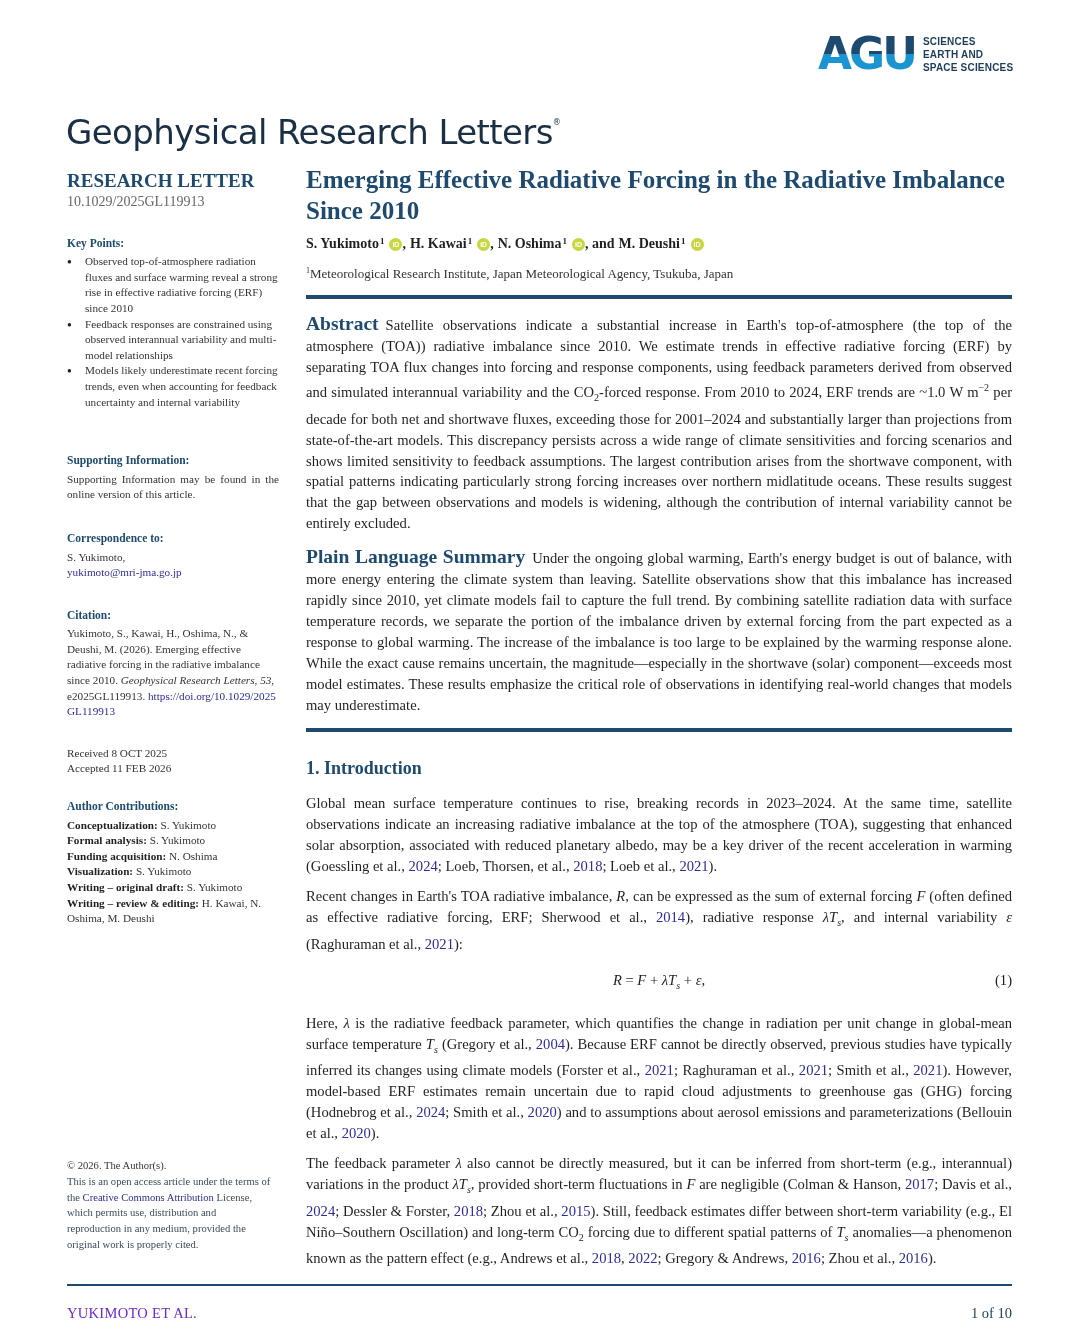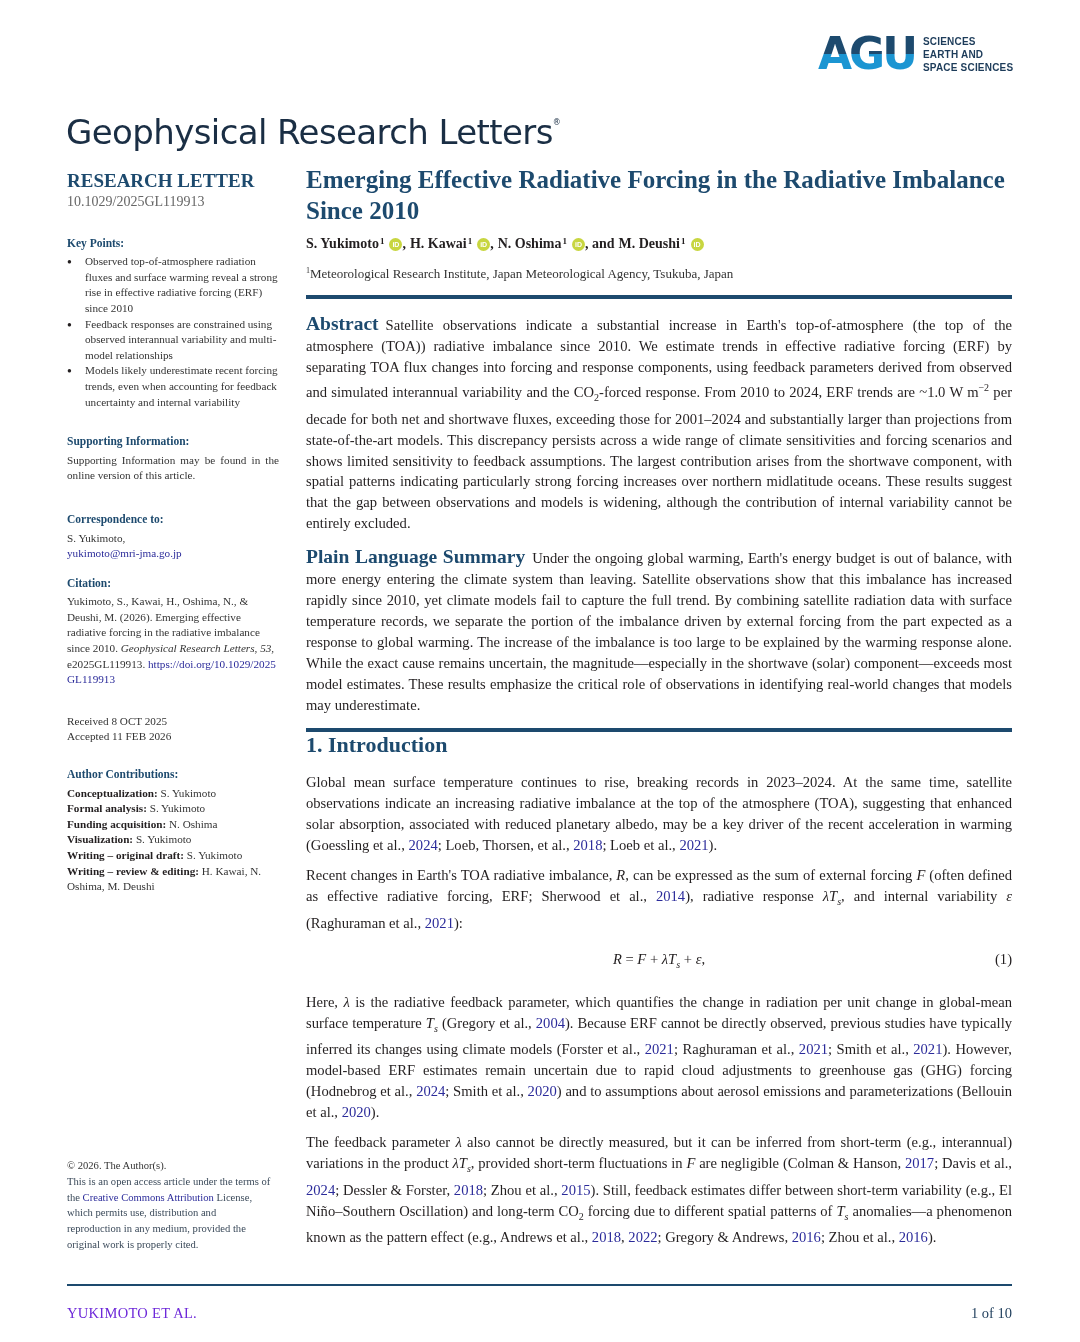--- a/index.html
+++ b/index.html
@@ -18,23 +18,23 @@
 
   
   #left-col { position: absolute; left: 67px; top: 170px; width: 212px; font-size: 11.2px; line-height: 15.6px; }
   #article-type { font-size: 19px; font-weight: bold; color: #1d4a6e; line-height: 22px; }
   #doi { font-size: 14px; color: #666; margin-top: 2px; }
   .side-head { font-weight: bold; color: #1d4a6e; font-size: 11.5px; margin-bottom: 3px; }
   #key-points { margin-top: 26px; }
   #key-points ul { margin: 0; padding: 0; list-style: none; }
   #key-points li { position: relative; padding-left: 18px; color: #333; }
   #key-points li::before { content: "\25CF"; position: absolute; left: 0; top: 0; font-size: 8px; color: #231f20; }
-  #supporting { margin-top: 24px; text-align: justify; color: #333; }
+  #supporting { margin-top: 43px; text-align: justify; color: #333; }
   #correspondence { margin-top: 28px; color: #333; }
-  #citation { margin-top: 14px; color: #333; }
+  #citation { margin-top: 27px; color: #333; }
   #dates { margin-top: 26px; color: #333; }
   #contribs { margin-top: 22px; color: #333; }
   #contribs b { color: #231f20; text-align: right; }
   #license { position: absolute; left: 67px; top: 1158px; width: 205px; font-size: 10.6px; line-height: 15.8px; color: #3b4a5a; }
 
   
   #main-col { position: absolute; left: 306px; top: 164px; width: 706px; }
   #article-title { font-size: 25px; font-weight: bold; color: #1d4a6e; line-height: 31px; }
   #authors { margin-top: 10px; font-size: 14px; font-weight: bold; display: flex; align-items: center; flex-wrap: wrap; }
   .author { display: inline-flex; align-items: center; }
@@ -44,21 +44,21 @@
   #affiliation { margin-top: 14px; font-size: 13px; color: #333; }
   #affiliation sup { font-size: 8px; }
   .rule { height: 4px; background: #1d4a6e; width: 706px; }
   #rule-top { margin-top: 13px; }
 
   .para { font-size: 14.6px; line-height: 20.9px; text-align: justify; color: #231f20; }
   .section-lead { font-size: 19.5px; font-weight: bold; color: #1d4a6e; margin-right: 7px; }
   #abstract { margin-top: 15px; }
   #pls { margin-top: 13px; }
   #rule-mid { margin-top: 13px; }
-  #intro-head { font-size: 22px; font-weight: bold; color: #1d4a6e; }
+  #intro-head { margin-top: 26px; font-size: 18px; font-weight: bold; color: #1d4a6e; }
   #intro-p1 { margin-top: 14px; }
   #intro-p2 { margin-top: 9px; }
   #equation { display: flex; justify-content: center; position: relative; margin-top: 17px; height: 22px; font-size: 14.6px; }
   #equation .eq-num { position: absolute; right: 0; top: 0; }
   #intro-p3 { margin-top: 19px; }
   #intro-p4 { margin-top: 9px; }
   i.m { font-style: italic; }
   sub { font-size: 10px; }
 
   

